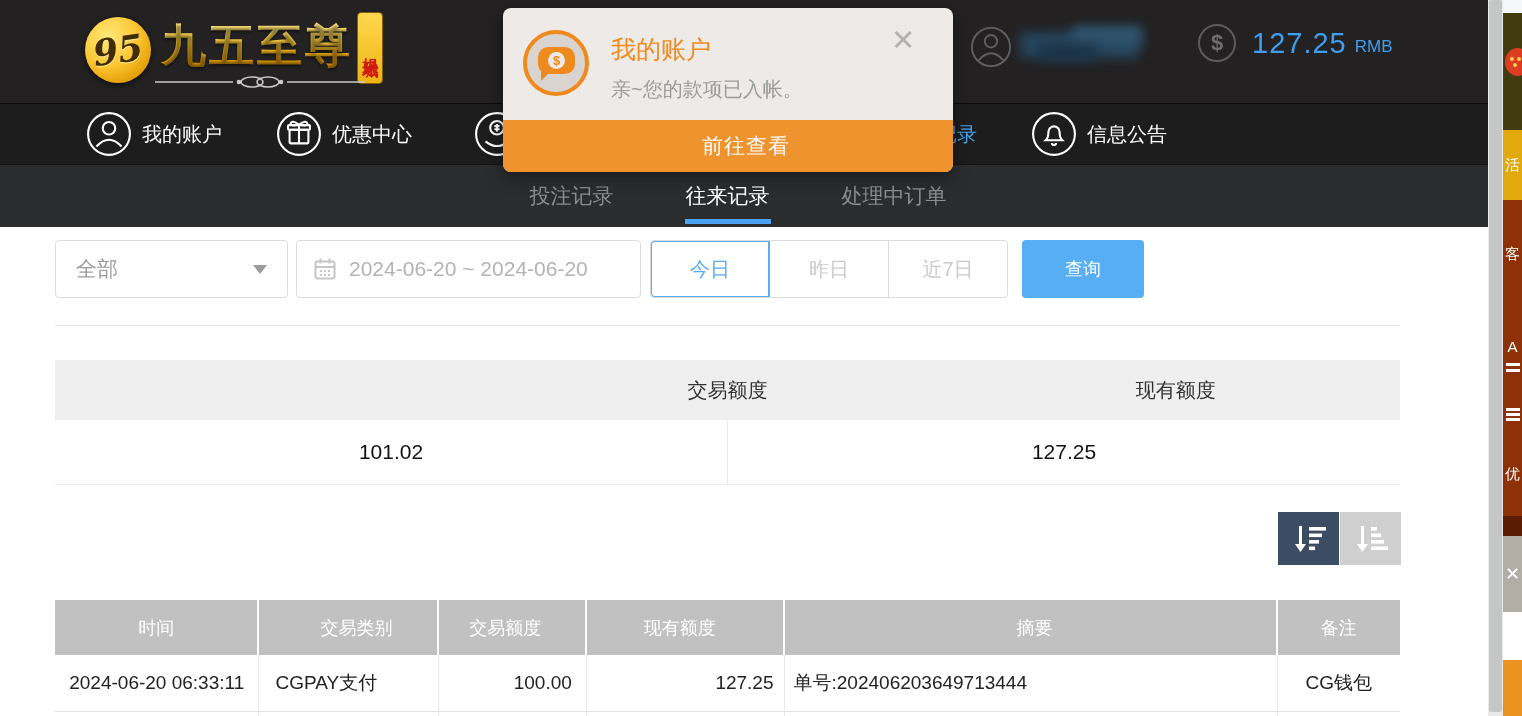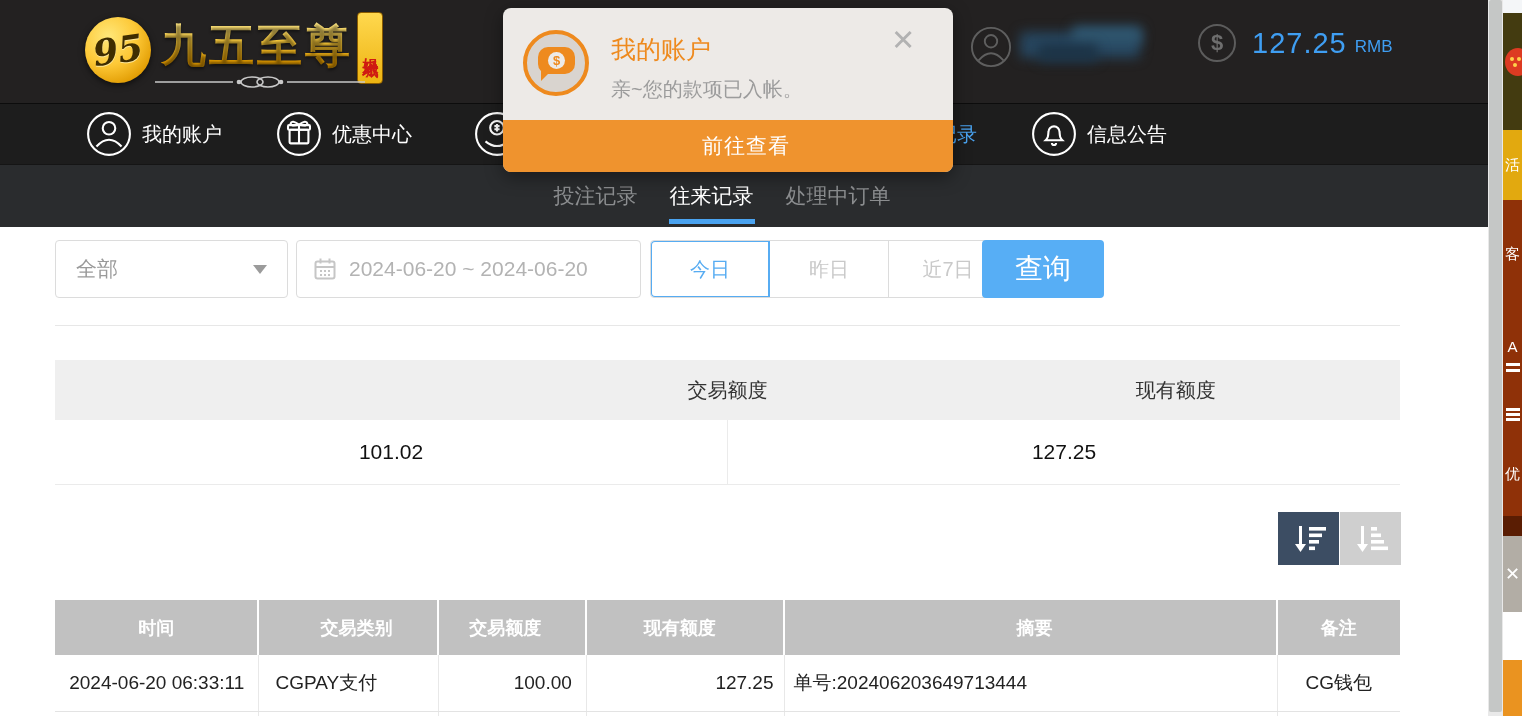--- a/index.html
+++ b/index.html
@@ -46,44 +46,44 @@
   .balance-cur{ margin-left:8px; margin-top:8px; color:#3f9ef2; font-size:17px; }
 
   
   .nav-item{ position:absolute; top:110px; height:48px; display:flex; align-items:center; gap:10px;
     color:#fff; font-size:20px; cursor:pointer; white-space:nowrap; }
   .nav-item svg{ flex:0 0 auto; }
   .nav-item.active{ color:#4aa3f0; }
   .n1{ left:86px; } .n2{ left:276px;font-family:Liberation Mono, monospace; } .n3{ left:474px; } .n4{ left:661px; } .n5{ left:841px; } .n6{ left:1031px; }
 
   
-  .tabs{ position:absolute; left:492px; top:164px; width:460px; height:63px;
-    display:flex; justify-content:center; gap:32px; }
+  .tabs{ position:absolute; left:508px; top:164px; width:460px; height:63px;
+    display:flex; justify-content:center; gap:72px; }
   .tab{ position:relative; color:#8b8d8f; font-size:21px; display:flex; align-items:center; cursor:pointer; }
   .tab.active{ color:#fff; }
   .tab.active::after{ content:""; position:absolute; left:50%; transform:translateX(-50%);
     bottom:3px; width:86px; height:5px; background:#4aa3f0; }
 
   
   .f-select{ position:absolute; left:55px; top:240px; width:233px; height:58px; border:1px solid #dcdcdc;
     border-radius:4px; background:#fff; display:flex; align-items:center; padding:0 20px; cursor:pointer;
     color:#9a9a9a; font-size:21px; }
   .f-select .caret{ margin-left:auto; width:0; height:0; border-left:7px solid transparent;
     border-right:7px solid transparent; border-top:9px solid #9b9b9b; }
   .f-date{ position:absolute; left:296px; top:240px; width:345px; height:58px; border:1px solid #dcdcdc;
     border-radius:4px; background:#fff; display:flex; align-items:center; gap:12px; padding:0 16px;
     color:#b3b3b3; font-size:21px; cursor:text; white-space:nowrap; }
   .f-quick{ position:absolute; left:650px; top:240px; width:358px; height:58px; display:flex;
     border:1px solid #dcdcdc; border-radius:4px; background:#fff; }
   .f-quick .q{ flex:1; display:flex; align-items:center; justify-content:center; font-size:20px;
     color:#c9c9c9; cursor:pointer; border-right:1px solid #dcdcdc; }
   .f-quick .q:last-child{ border-right:none; }
   .f-quick .q.active{ color:#57acf2; box-shadow:inset 0 0 0 1px #57acf2; border-right-color:#57acf2; border-radius:4px 0 0 4px; }
-  .f-submit{ position:absolute; left:982px; top:240px; width:122px; height:58px; background:#57aef5;
-    color:#fff; font-size:28px; border:none; border-radius:4px; display:flex; align-items:center;
+  .f-submit{ position:absolute; left:1022px; top:240px; width:122px; height:58px; background:#57aef5;
+    color:#fff; font-size:18px; border:none; border-radius:4px; display:flex; align-items:center;
     justify-content:center; cursor:pointer; }
   .f-divider{ position:absolute; left:55px; top:325px; width:1345px; height:1px; background:#e7e7e7; }
 
   
   .sum{ position:absolute; left:55px; top:360px; width:1345px; }
   .sum-head{ display:flex; height:60px; background:#efefef; }
   .sum-head div{ flex:1; display:flex; align-items:center; justify-content:center; color:#333;
     font-size:20px; font-weight:500; }
   .sum-body{ display:flex; height:65px; background:#fff; border-bottom:1px solid #ebebeb; }
   .sum-body div{ flex:1; display:flex; align-items:center; justify-content:center; color:#111;
@@ -94,21 +94,21 @@
   .sorts{ position:absolute; left:1278px; top:512px; display:flex; gap:1px; }
   .sort-btn{ width:61px; height:53px; display:flex; align-items:center; justify-content:center;
     border:none; cursor:pointer; }
   .sort-desc{ background:#3c4d63; }
   .sort-asc{ background:#cfcfcf; }
 
   
   .rt{ position:absolute; left:55px; top:600px; width:1345px; }
   .rt-head{ display:flex; height:55px; background:#c1c1c1; }
   .rt-head div{ display:flex; align-items:center; justify-content:center; color:#fff; font-size:18px;
-    font-weight:bold; border-right:2px solid #fff; }
+    font-weight:normal; border-right:2px solid #fff; }
   .rt-head div:last-child{ border-right:none; }
   .rt-row{ display:flex; height:57px; background:#fff; border-bottom:1px solid #e3e3e3; }
   .rt-row div{ display:flex; align-items:center; color:#222; font-size:19px; border-right:1px solid #e8e8e8; }
   .rt-row div:last-child{ border-right:none; }
   .c0{ width:207px; justify-content:center; }
   .c1{ width:182px; padding-left:16px; }
   .c2{ width:149px; justify-content:flex-end; padding-right:14px; }
   .c3{ width:200px; justify-content:flex-end; padding-right:10px; }
   .c4{ width:499px; padding-left:9px; }
   .c5{ width:124px; justify-content:center; }

